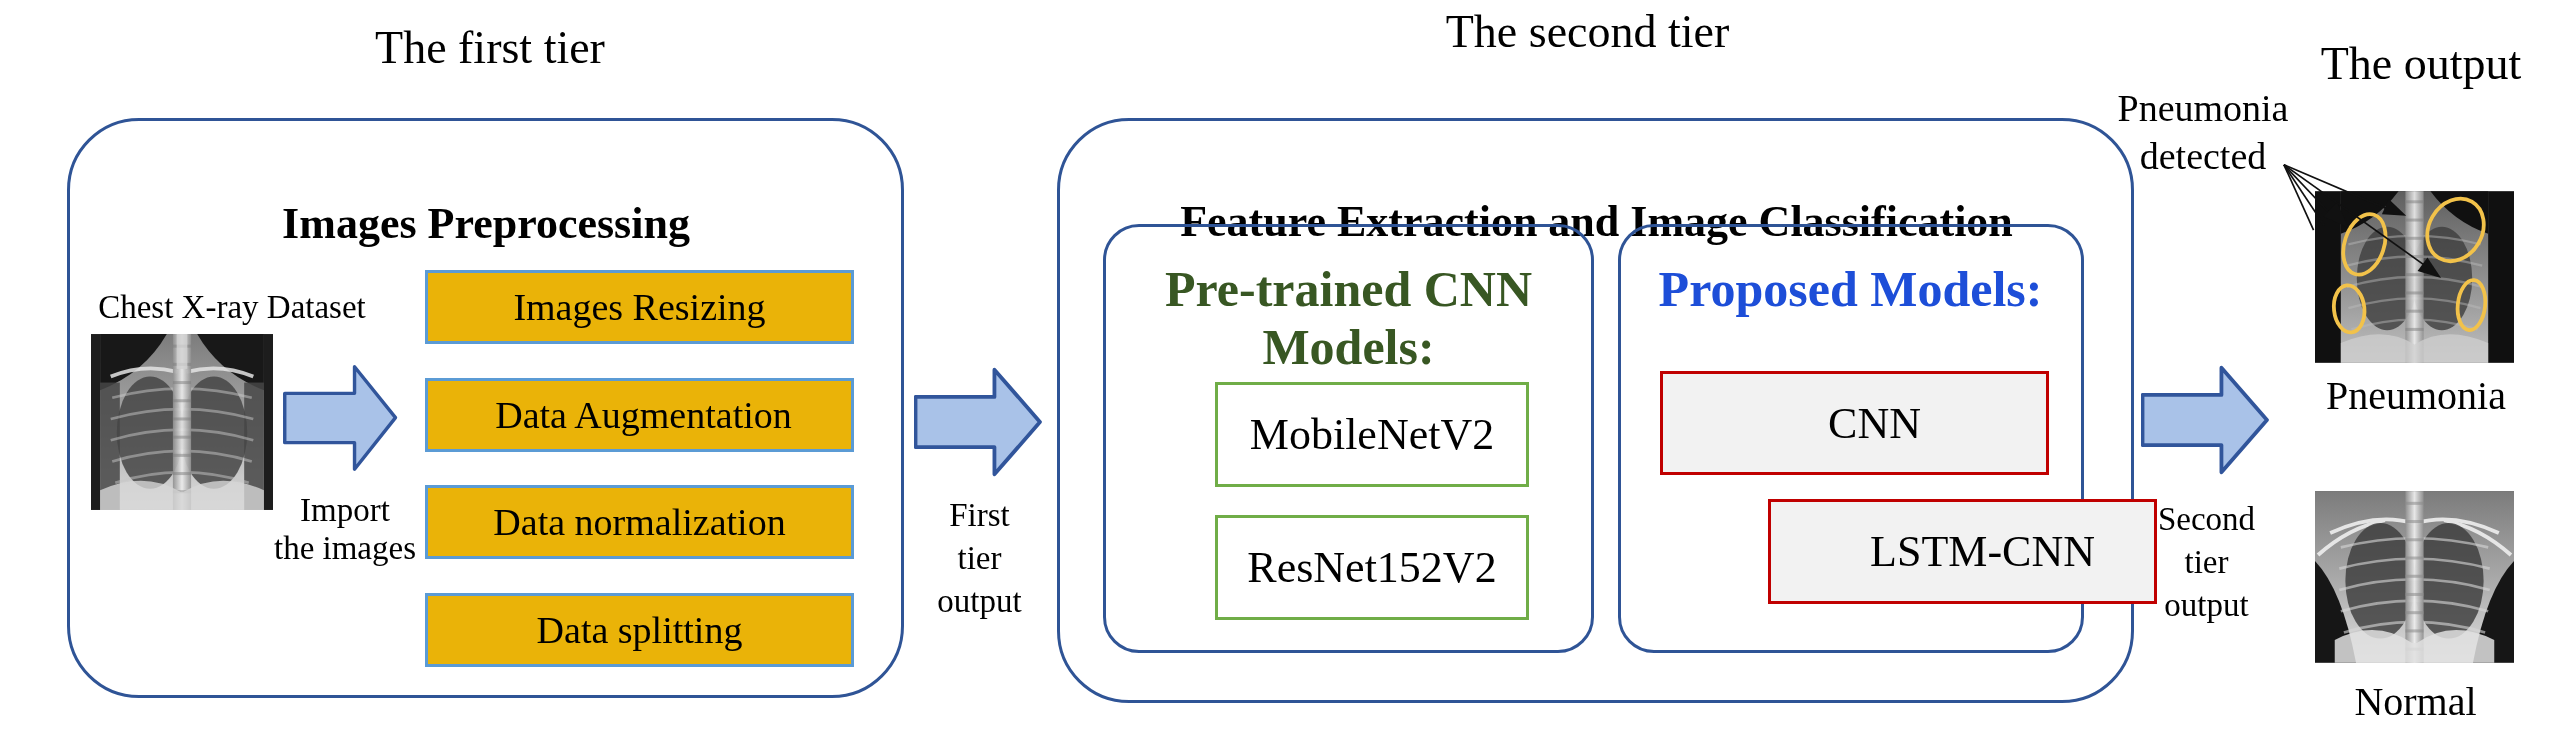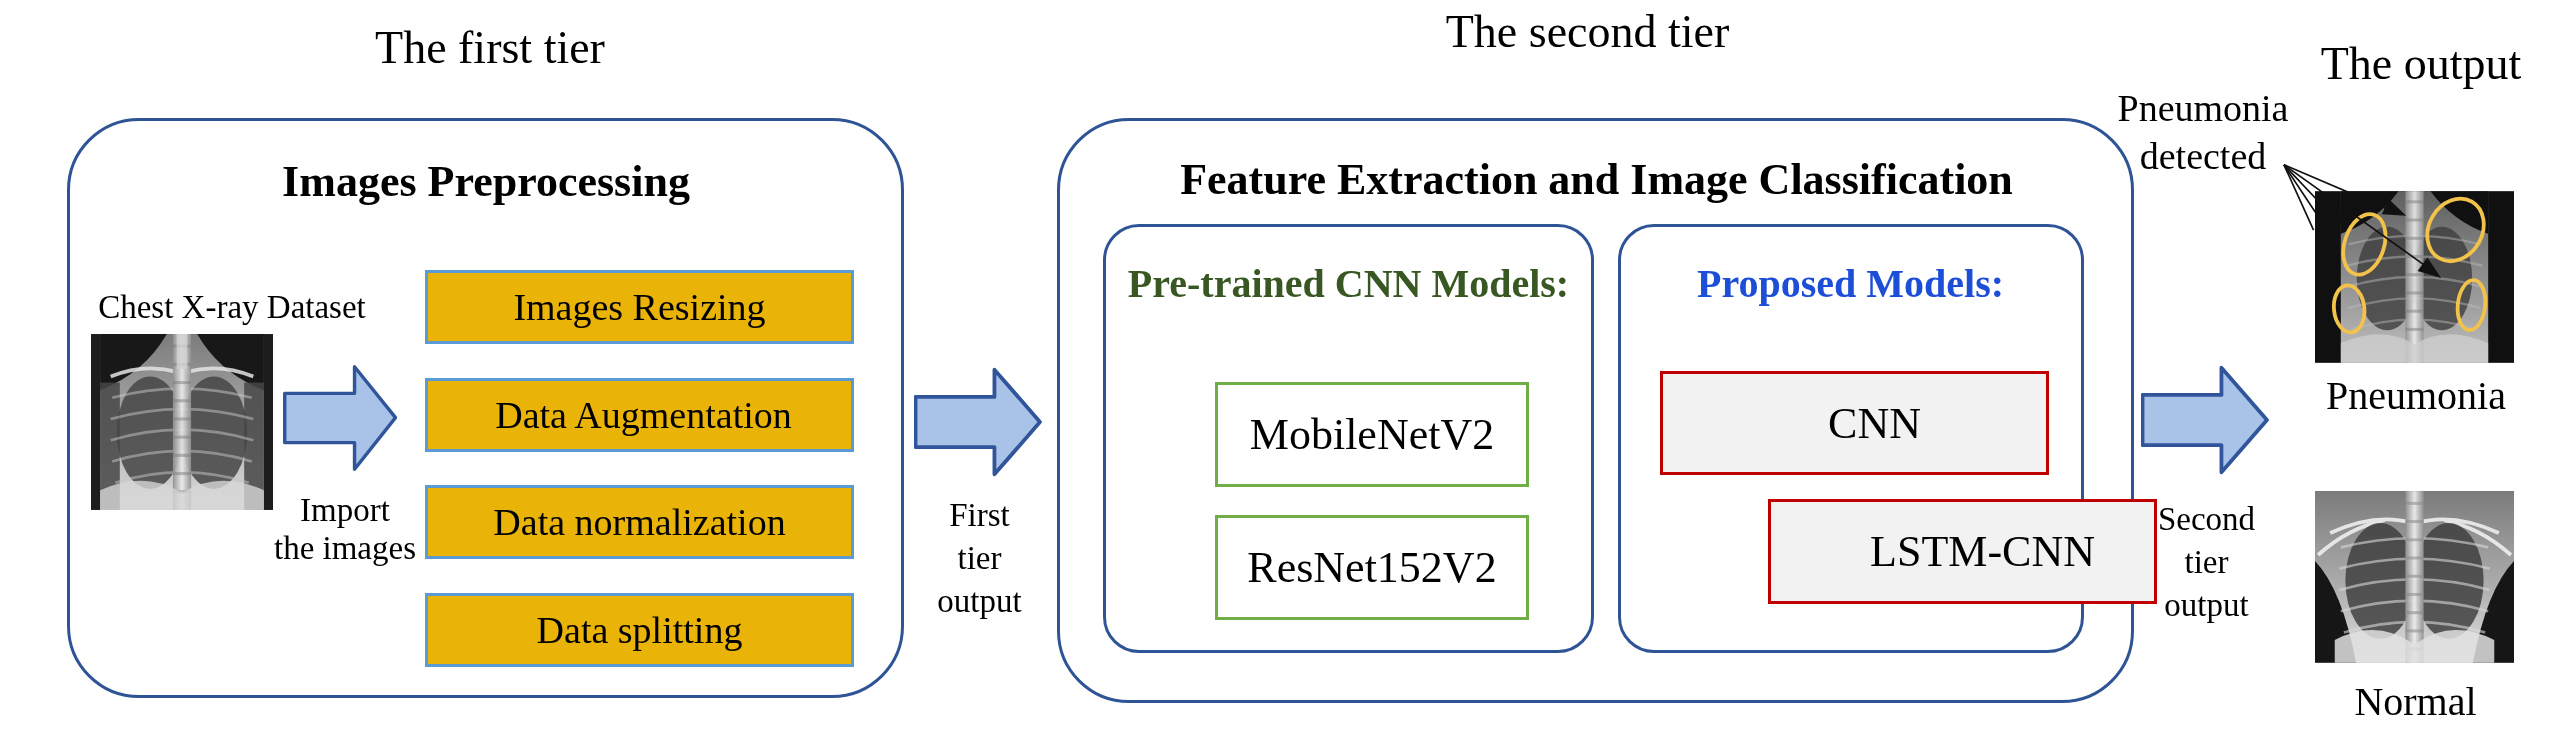--- a/index.html
+++ b/index.html
@@ -1,22 +1,22 @@
 <!DOCTYPE html>
 <html style="font-size:12px"><head>
 <meta charset="utf-8">
 <style>
   html,body{margin:0;padding:0;background:#fff;}
   .canvas{position:relative;width:2576px;height:748px;background:#ffffff;overflow:hidden;
           font-family:"Liberation Serif","DejaVu Serif",serif;color:#000;}
   .abs{position:absolute;}
   .center{text-align:center;}
   .tier-title{font-size:46px;line-height:1.05;}
-  .big-heading{font-size:44px;font-weight:bold;}
-  .sub-heading{font-size:40px;font-weight:bold;}
+  .big-heading{font-size:44px;font-weight:bold;margin-top:42px;}
+  .sub-heading{font-size:50px;font-weight:bold;}
   .outer-box{border:3px solid #2F5496;border-radius:72px;box-sizing:border-box;background:transparent;}
   .inner-round{border:3px solid #2F5496;border-radius:36px;box-sizing:border-box;}
   .step-box{border:3.8px solid #5B9BD5;box-sizing:border-box;display:flex;align-items:center;justify-content:center;
             font-size:38px;background:#eab308;}
   .green-box{border:3.8px solid #70AD47;box-sizing:border-box;display:flex;align-items:center;justify-content:center;
              font-size:44px;background:#fff;margin-top:16px;}
   .red-box{border:3.8px solid #C00000;box-sizing:border-box;display:flex;align-items:center;justify-content:center;
            font-size:44px;background:#F2F2F2;padding-left:40px;}
   .caption{font-size:33px;line-height:1.3;}
   .label-md{font-size:33px;}

